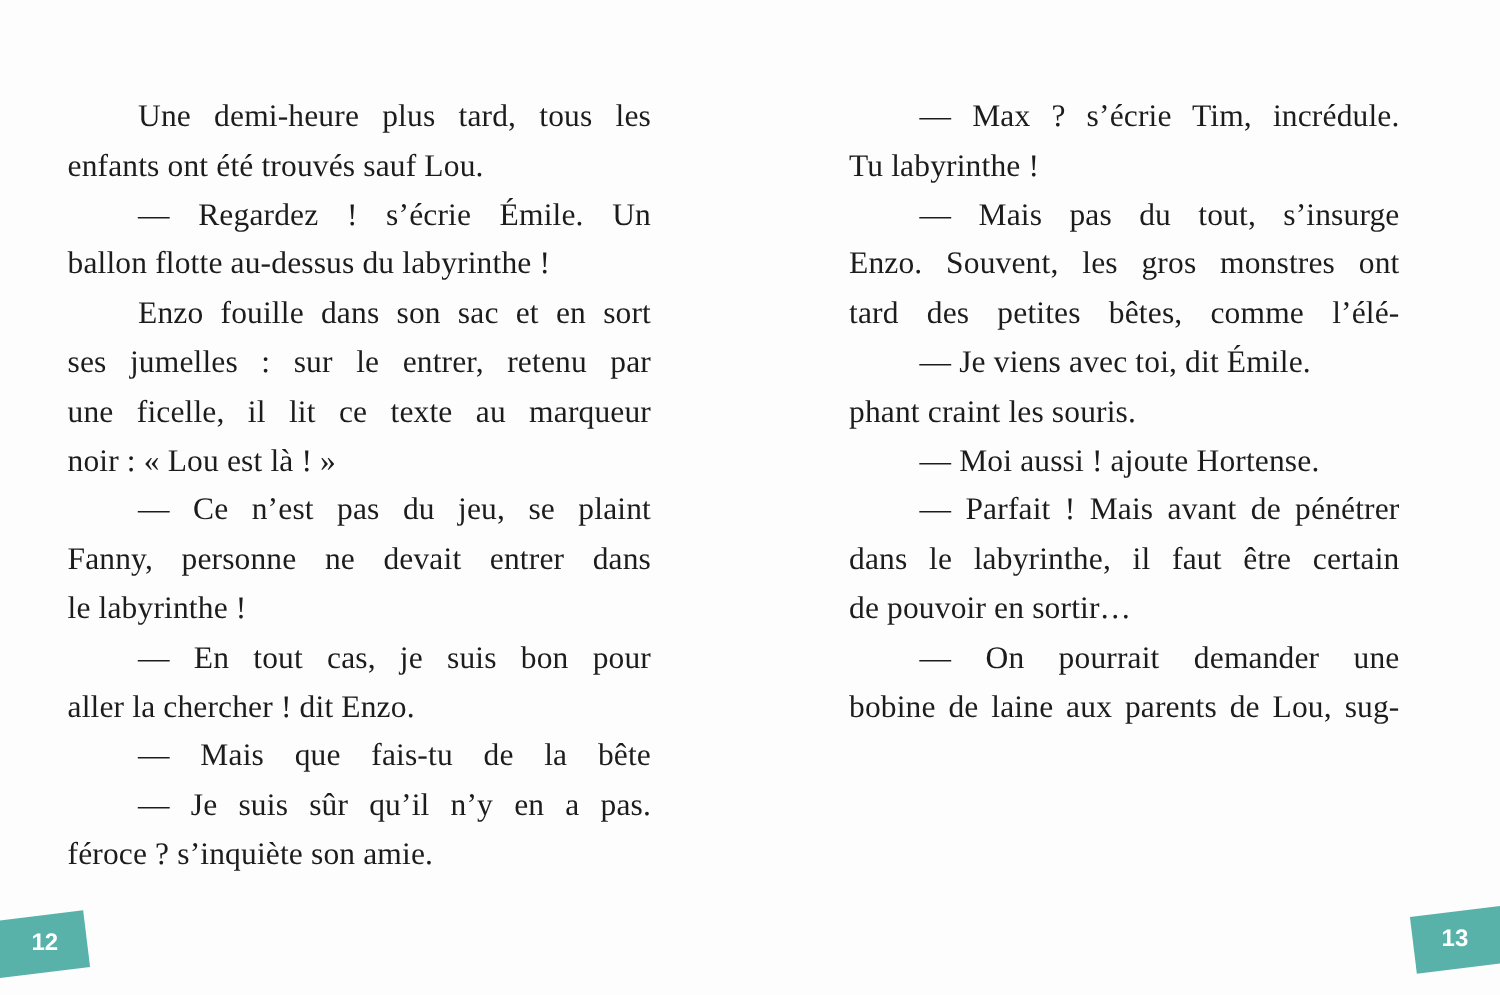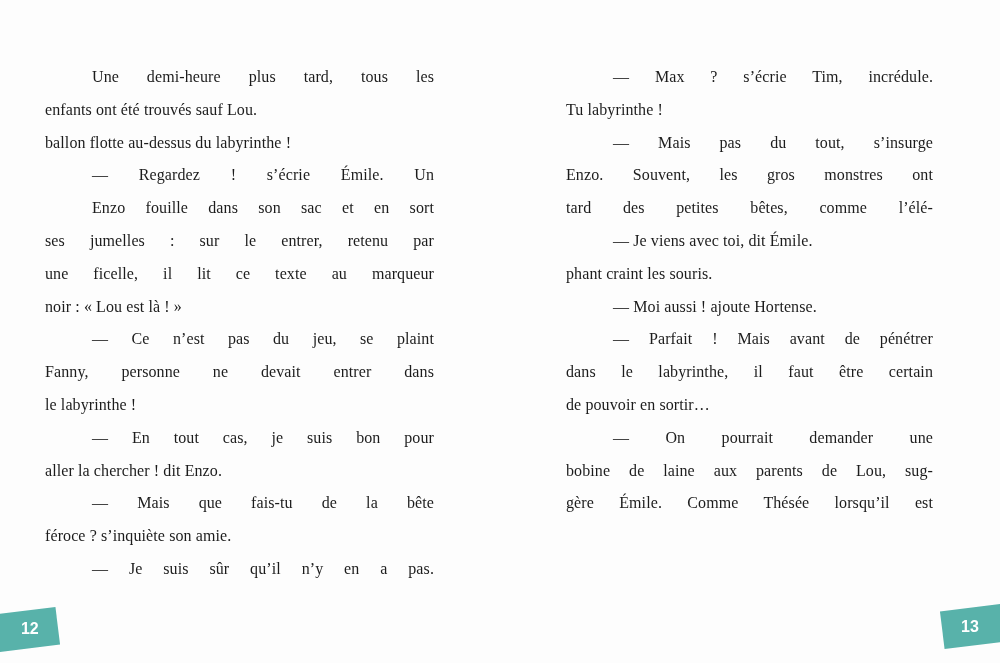--- a/index.html
+++ b/index.html
@@ -15,21 +15,21 @@
     width: 1000px; height: 663px;
     position: relative;
     overflow: hidden;
     background: var(--paper);
     font-family: "Liberation Serif", serif;
   }
   .column {
     position: absolute;
     top: 61px;
     color: var(--ink);
-    font-size: 16px;
+    font-size: 21px;
     line-height: 32.8px;
     letter-spacing: 0.1px;
   }
   .column-left  { left: 45px;  width: 389px; }
   .column-right { left: 566px; width: 367px; }
   .line {
     text-align: justify;
     text-align-last: left;
   }
   .line.just { text-align-last: justify; }
@@ -52,51 +52,50 @@
   .badge-num { transform: rotate(7deg); }
 </style>
 </head>
 <body>
 
 <div class="spread">
 
   <div class="column column-left">
       <div class="line ind just">Une demi-heure plus tard, tous les</div>
       <div class="line">enfants ont été trouvés sauf Lou.</div>
+      <div class="line ind just">— Regardez ! s’écrie Émile. Un</div>
       <div class="line">ballon flotte au-dessus du labyrinthe !</div>
-      <div class="line ind just">— Regardez ! s’écrie Émile. Un</div>
       <div class="line ind just">Enzo fouille dans son sac et en sort</div>
       <div class="line just">ses jumelles : sur le entrer, retenu par</div>
       <div class="line just">une ficelle, il lit ce texte au marqueur</div>
       <div class="line">noir : « Lou est là ! »</div>
       <div class="line ind just">— Ce n’est pas du jeu, se plaint</div>
       <div class="line just">Fanny, personne ne devait entrer dans</div>
       <div class="line">le labyrinthe !</div>
       <div class="line ind just">— En tout cas, je suis bon pour</div>
       <div class="line">aller la chercher ! dit Enzo.</div>
       <div class="line ind just">— Mais que fais-tu de la bête</div>
+      <div class="line ind just">— Je suis sûr qu’il n’y en a pas.</div>
       <div class="line">féroce ? s’inquiète son amie.</div>
-      <div class="line ind just">— Je suis sûr qu’il n’y en a pas.</div>
     </div>
 
   <div class="column column-right">
       <div class="line ind just">— Max ? s’écrie Tim, incrédule.</div>
       <div class="line">Tu labyrinthe !</div>
       <div class="line ind just">— Mais pas du tout, s’insurge</div>
       <div class="line just">Enzo. Souvent, les gros monstres ont</div>
       <div class="line just">tard des petites bêtes, comme l’élé-</div>
       <div class="line ind">— Je viens avec toi, dit Émile.</div>
       <div class="line">phant craint les souris.</div>
       <div class="line ind">— Moi aussi ! ajoute Hortense.</div>
       <div class="line ind just">— Parfait ! Mais avant de pénétrer</div>
       <div class="line just">dans le labyrinthe, il faut être certain</div>
       <div class="line">de pouvoir en sortir…</div>
       <div class="line ind just">— On pourrait demander une</div>
       <div class="line just">bobine de laine aux parents de Lou, sug-</div>
-      <div class="line just">gère Émile. Comme Thésée lorsqu’il est</div>
     </div>
 
   <div class="badge badge-left">
     <span class="badge-num">12</span>
   </div>
 
   <div class="badge badge-right">
     <span class="badge-num">13</span>
   </div>
 

